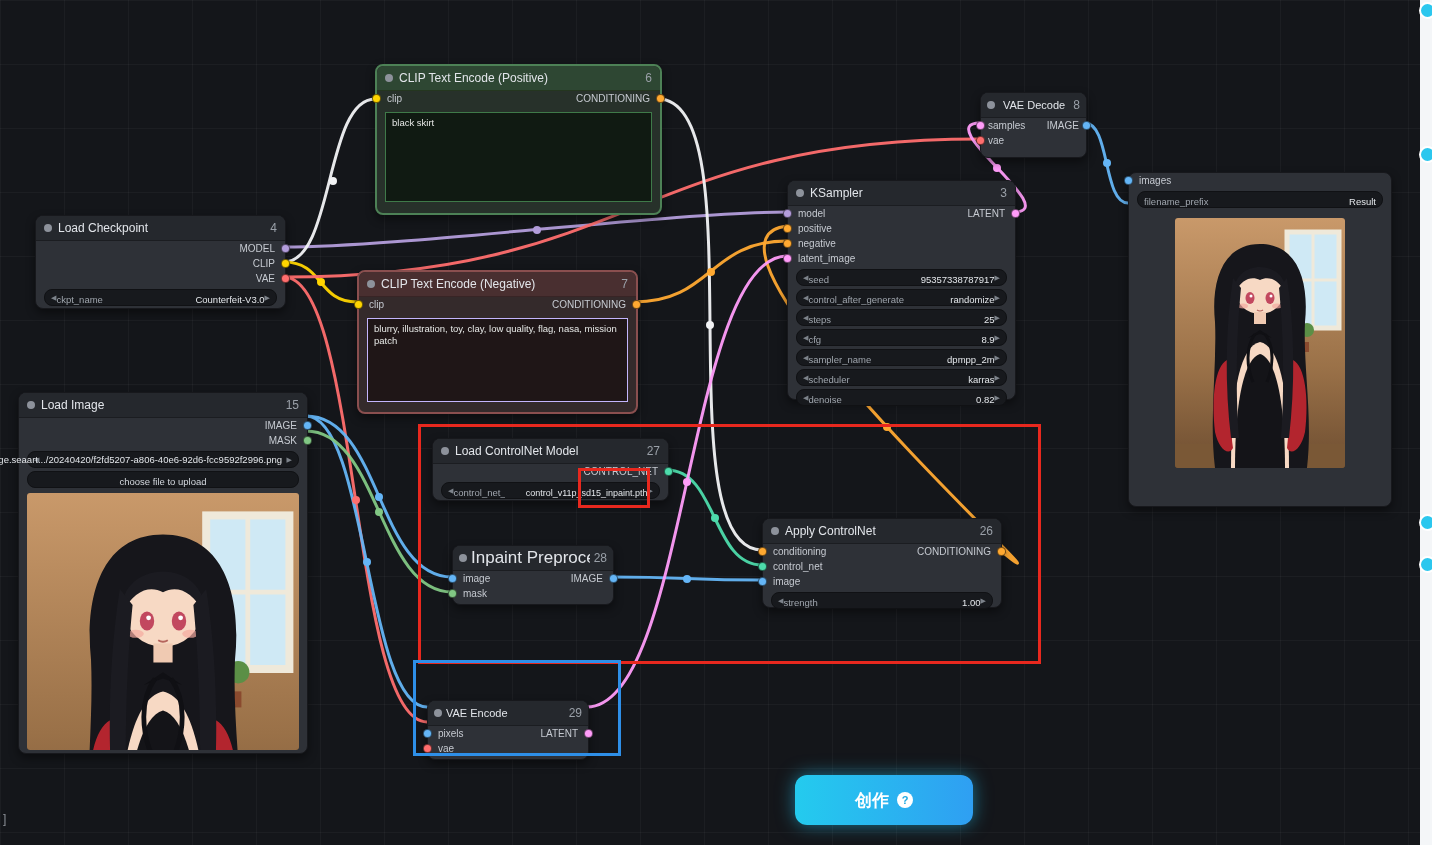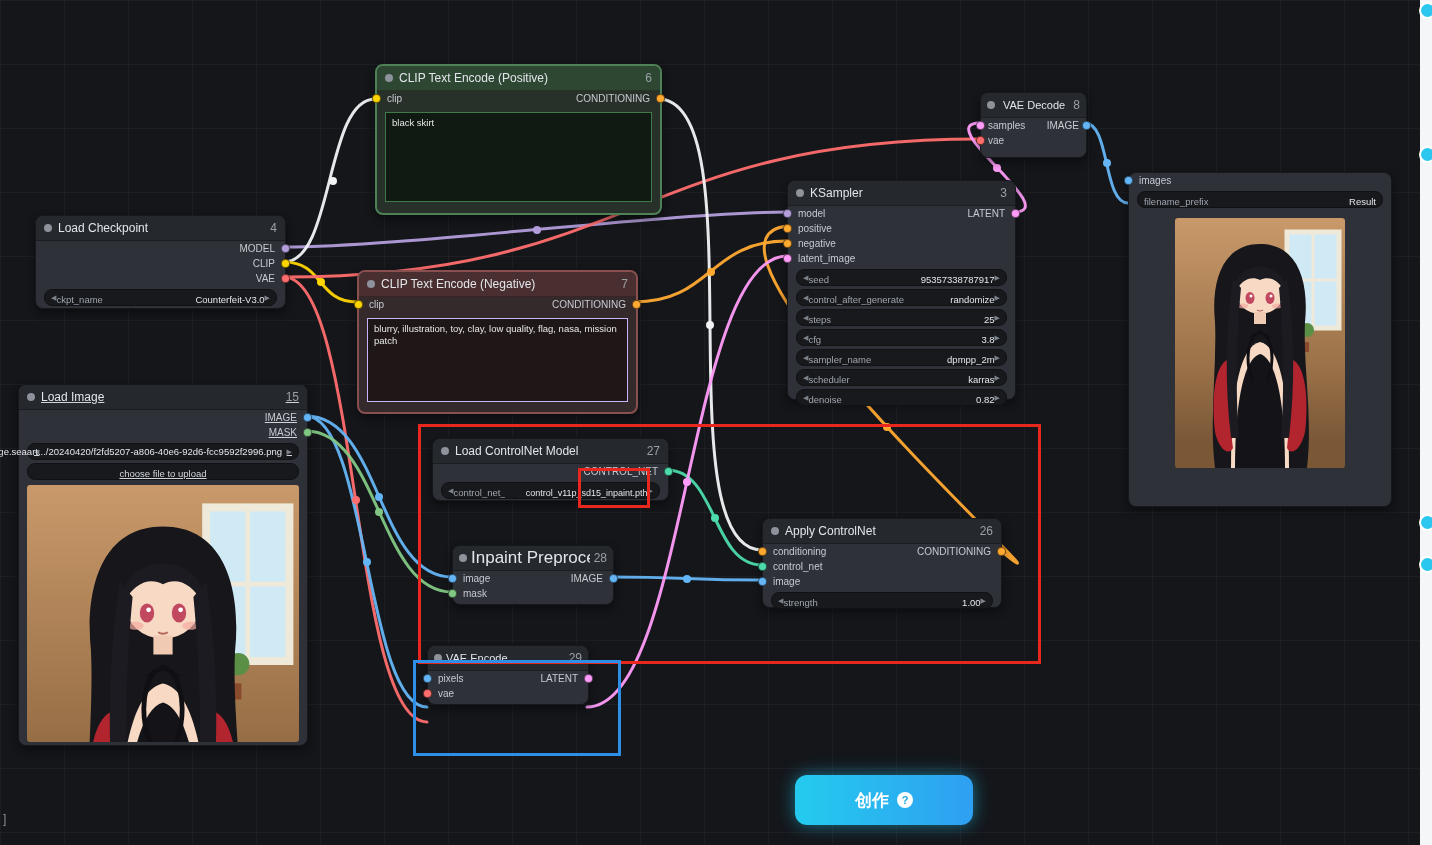--- a/index.html
+++ b/index.html
@@ -187,21 +187,21 @@
   </div>
   <div class="slot-row">
     <span class="slot-dot in" style="background: rgb(255, 213, 0);"></span>
     <span class="in-label">clip</span>
     <span class="out-label">CONDITIONING</span>
     <span class="slot-dot out" style="background: rgb(255, 169, 49);"></span>
   </div>
   <div class="prompt-box">blurry, illustration, toy, clay, low quality, flag, nasa, mission patch</div>
 </div>
 
-<div class="node" style="left:18px;top:384px;width:288px;height:360px;text-decoration:underline;">
+<div class="node" style="left:18px;top:392px;width:288px;height:360px;">
   <div class="node-header">
     <span class="status-dot"></span>
     <span class="node-title">Load Image</span>
     <span class="node-id">15</span>
   </div>
   <div class="slot-row">
     <span class="out-label">IMAGE</span>
     <span class="slot-dot out" style="background: rgb(100, 181, 246);"></span>
   </div>
   <div class="slot-row">
@@ -259,21 +259,21 @@
   </div>
   <div class="widget">
     <span class="arrow">◀</span>
     <span>steps</span>
     <span class="wval">25</span>
     <span class="arrow">▶</span>
   </div>
   <div class="widget">
     <span class="arrow">◀</span>
     <span>cfg</span>
-    <span class="wval">3.8</span>
+    <span class="wval">8.9</span>
     <span class="arrow">▶</span>
   </div>
   <div class="widget">
     <span class="arrow">◀</span>
     <span>sampler_name</span>
     <span class="wval">dpmpp_2m</span>
     <span class="arrow">▶</span>
   </div>
   <div class="widget">
     <span class="arrow">◀</span>
@@ -380,21 +380,21 @@
     <span class="in-label">image</span>
   </div>
   <div class="widget">
     <span class="arrow">◀</span>
     <span>strength</span>
     <span class="wval">1.00</span>
     <span class="arrow">▶</span>
   </div>
 </div>
 
-<div class="node" style="left:427px;top:645px;width:160px;height:58px;">
+<div class="node" style="left:427px;top:700px;width:160px;height:58px;">
   <div class="node-header" style="padding:0 6px;gap:4px;">
     <span class="status-dot"></span>
     <span class="node-title" style="font-size:11px;">VAE Encode</span>
     <span class="node-id">29</span>
   </div>
   <div class="slot-row">
     <span class="slot-dot in" style="background: rgb(100, 181, 246);"></span>
     <span class="in-label">pixels</span>
     <span class="out-label">LATENT</span>
     <span class="slot-dot out" style="background: rgb(255, 156, 249);"></span>

